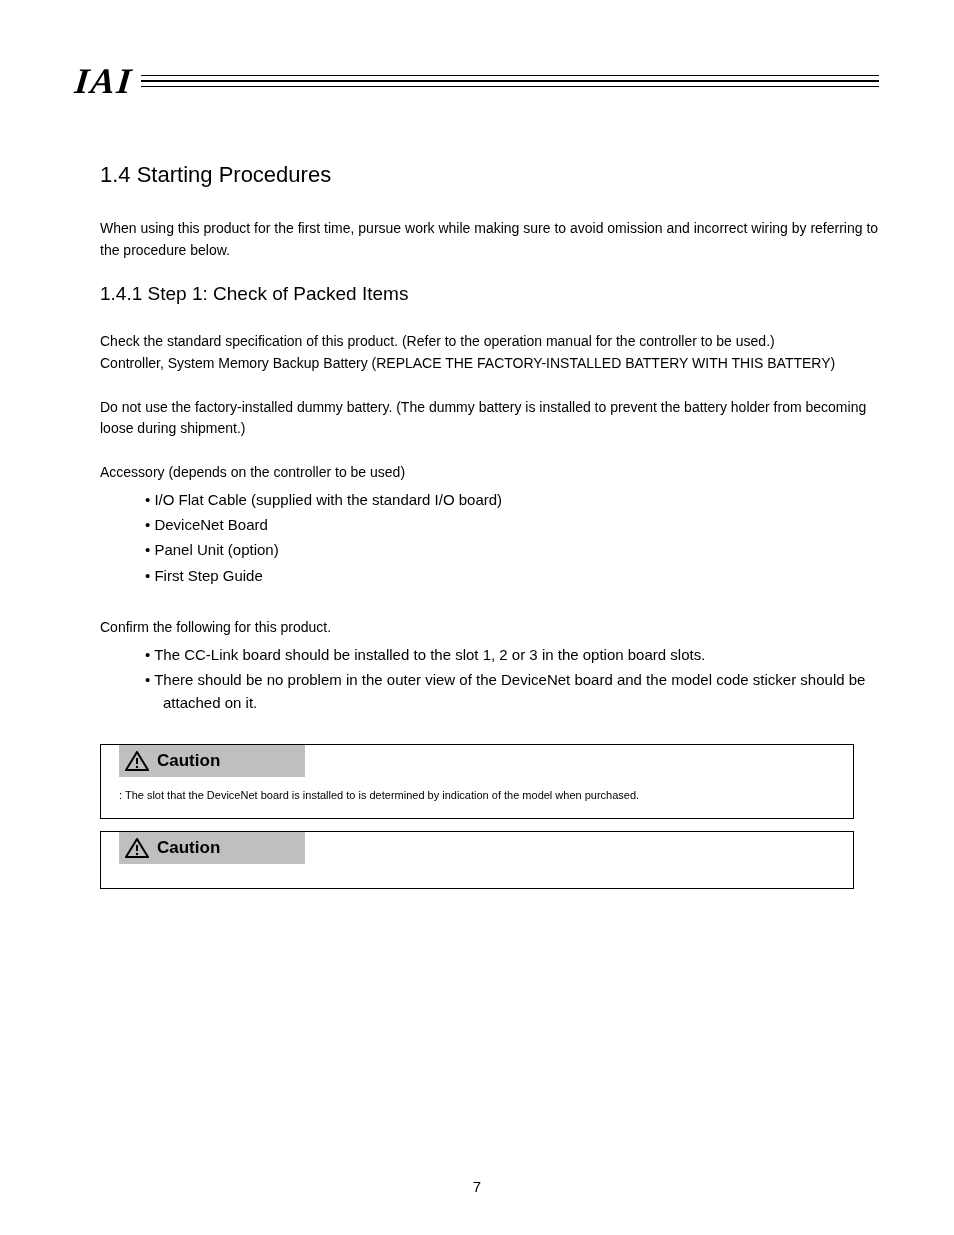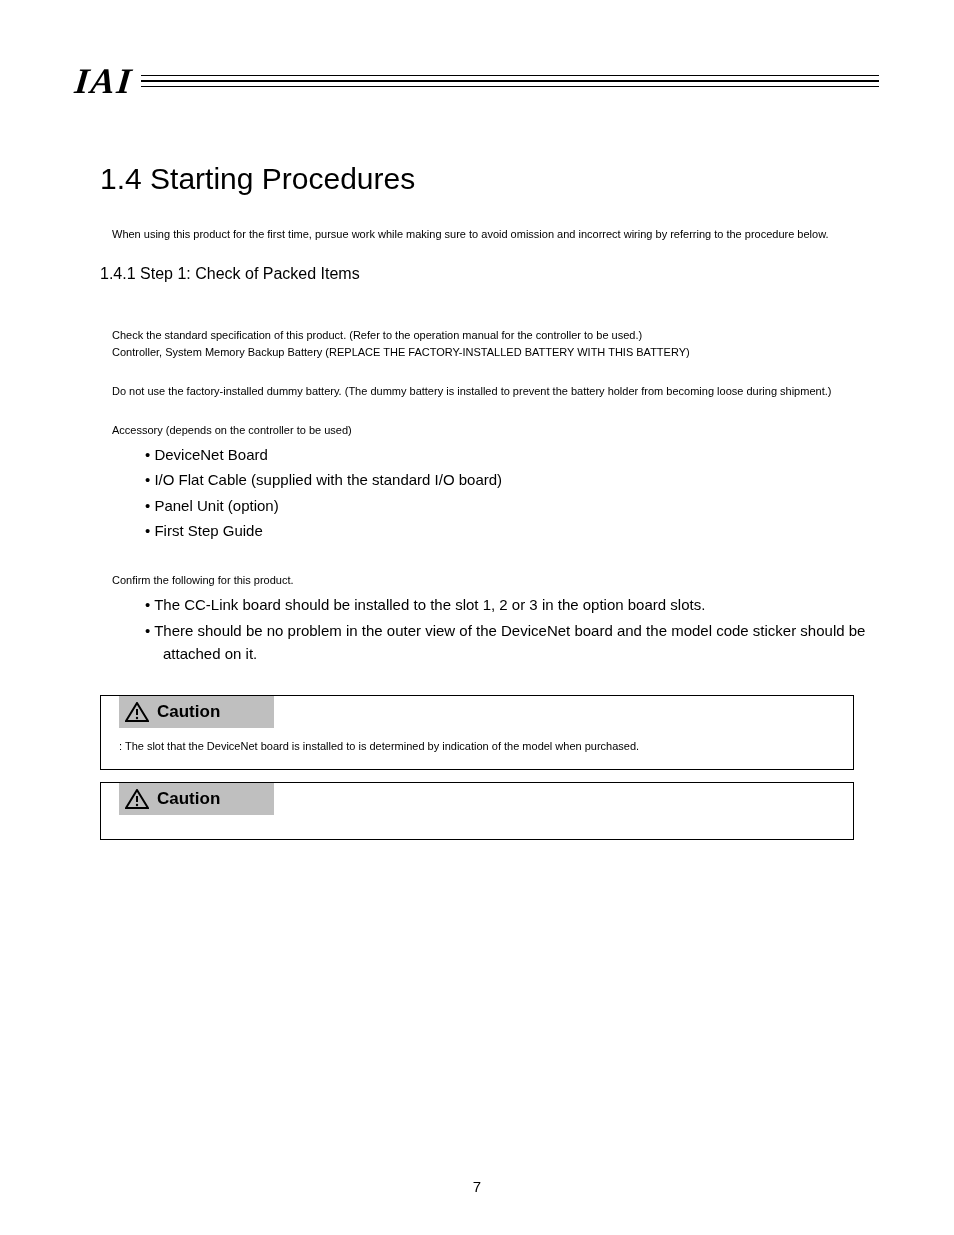--- a/index.html
+++ b/index.html
@@ -27,33 +27,33 @@
     }
     .header-rules {
       flex: 1;
       display: flex;
       flex-direction: column;
       gap: 4px;
     }
     .header-rules .rule-thin { border-top: 1px solid #000; }
     .header-rules .rule-thick { border-top: 2px solid #000; }
     .heading1 {
-      font-size: 30px;
+      font-size: 22px;
       margin-left: 25px;
       margin-bottom: 30px;
     }
     .heading2 {
-      font-size: 16px;
+      font-size: 19px;
       margin-left: 25px;
-      margin-bottom: 44px;
+      margin-bottom: 26px;
     }
     .para {
-      font-size: 11px;
+      font-size: 14px;
       line-height: 1.55;
-      margin-left: 37px;
+      margin-left: 25px;
       margin-bottom: 22px;
     }
     .bullets {
       margin-left: 70px;
       margin-bottom: 30px;
     }
     .bullets li {
       list-style: none;
       font-size: 15px;
       line-height: 1.55;
@@ -66,21 +66,21 @@
     }
     .callout {
       border: 1px solid #000;
       margin: 12px 25px 0 25px;
       padding: 0 18px 14px 18px;
     }
     .callout-head {
       display: flex;
       align-items: center;
       background: #bfbfbf;
-      width: 155px;
+      width: 186px;
       height: 32px;
       padding-left: 6px;
       margin-bottom: 10px;
       gap: 8px;
     }
     .callout-tri {
       width: 24px;
       height: 20px;
       flex-shrink: 0;
     }
@@ -114,22 +114,22 @@
 
 <div class="heading1">1.4    Starting Procedures</div>
 <div class="para">When using this product for the first time, pursue work while making sure to avoid omission and incorrect wiring by referring to the procedure below.</div>
 
 <div class="heading2">1.4.1    Step 1: Check of Packed Items</div>
 <div class="para" style="white-space:pre-line">Check the standard specification of this product. (Refer to the operation manual for the controller to be used.)
 Controller, System Memory Backup Battery (REPLACE THE FACTORY-INSTALLED BATTERY WITH THIS BATTERY)</div>
 <div class="para">Do not use the factory-installed dummy battery. (The dummy battery is installed to prevent the battery holder from becoming loose during shipment.)</div>
 <div class="para" style="margin-bottom:4px">Accessory (depends on the controller to be used)</div>
 <ul class="bullets">
+  <li>I/O Flat Cable (supplied with the standard I/O board)</li>
   <li>DeviceNet Board</li>
-  <li>I/O Flat Cable (supplied with the standard I/O board)</li>
   <li>Panel Unit (option)</li>
   <li>First Step Guide</li>
 </ul>
 <div class="para" style="margin-bottom:4px">Confirm the following for this product.</div>
 <ul class="bullets">
   <li>The CC-Link board should be installed to the slot 1, 2 or 3 in the option board slots.</li>
   <li>There should be no problem in the outer view of the DeviceNet board and the model code sticker should be attached on it.</li>
 </ul>
 
 <div class="callout">

